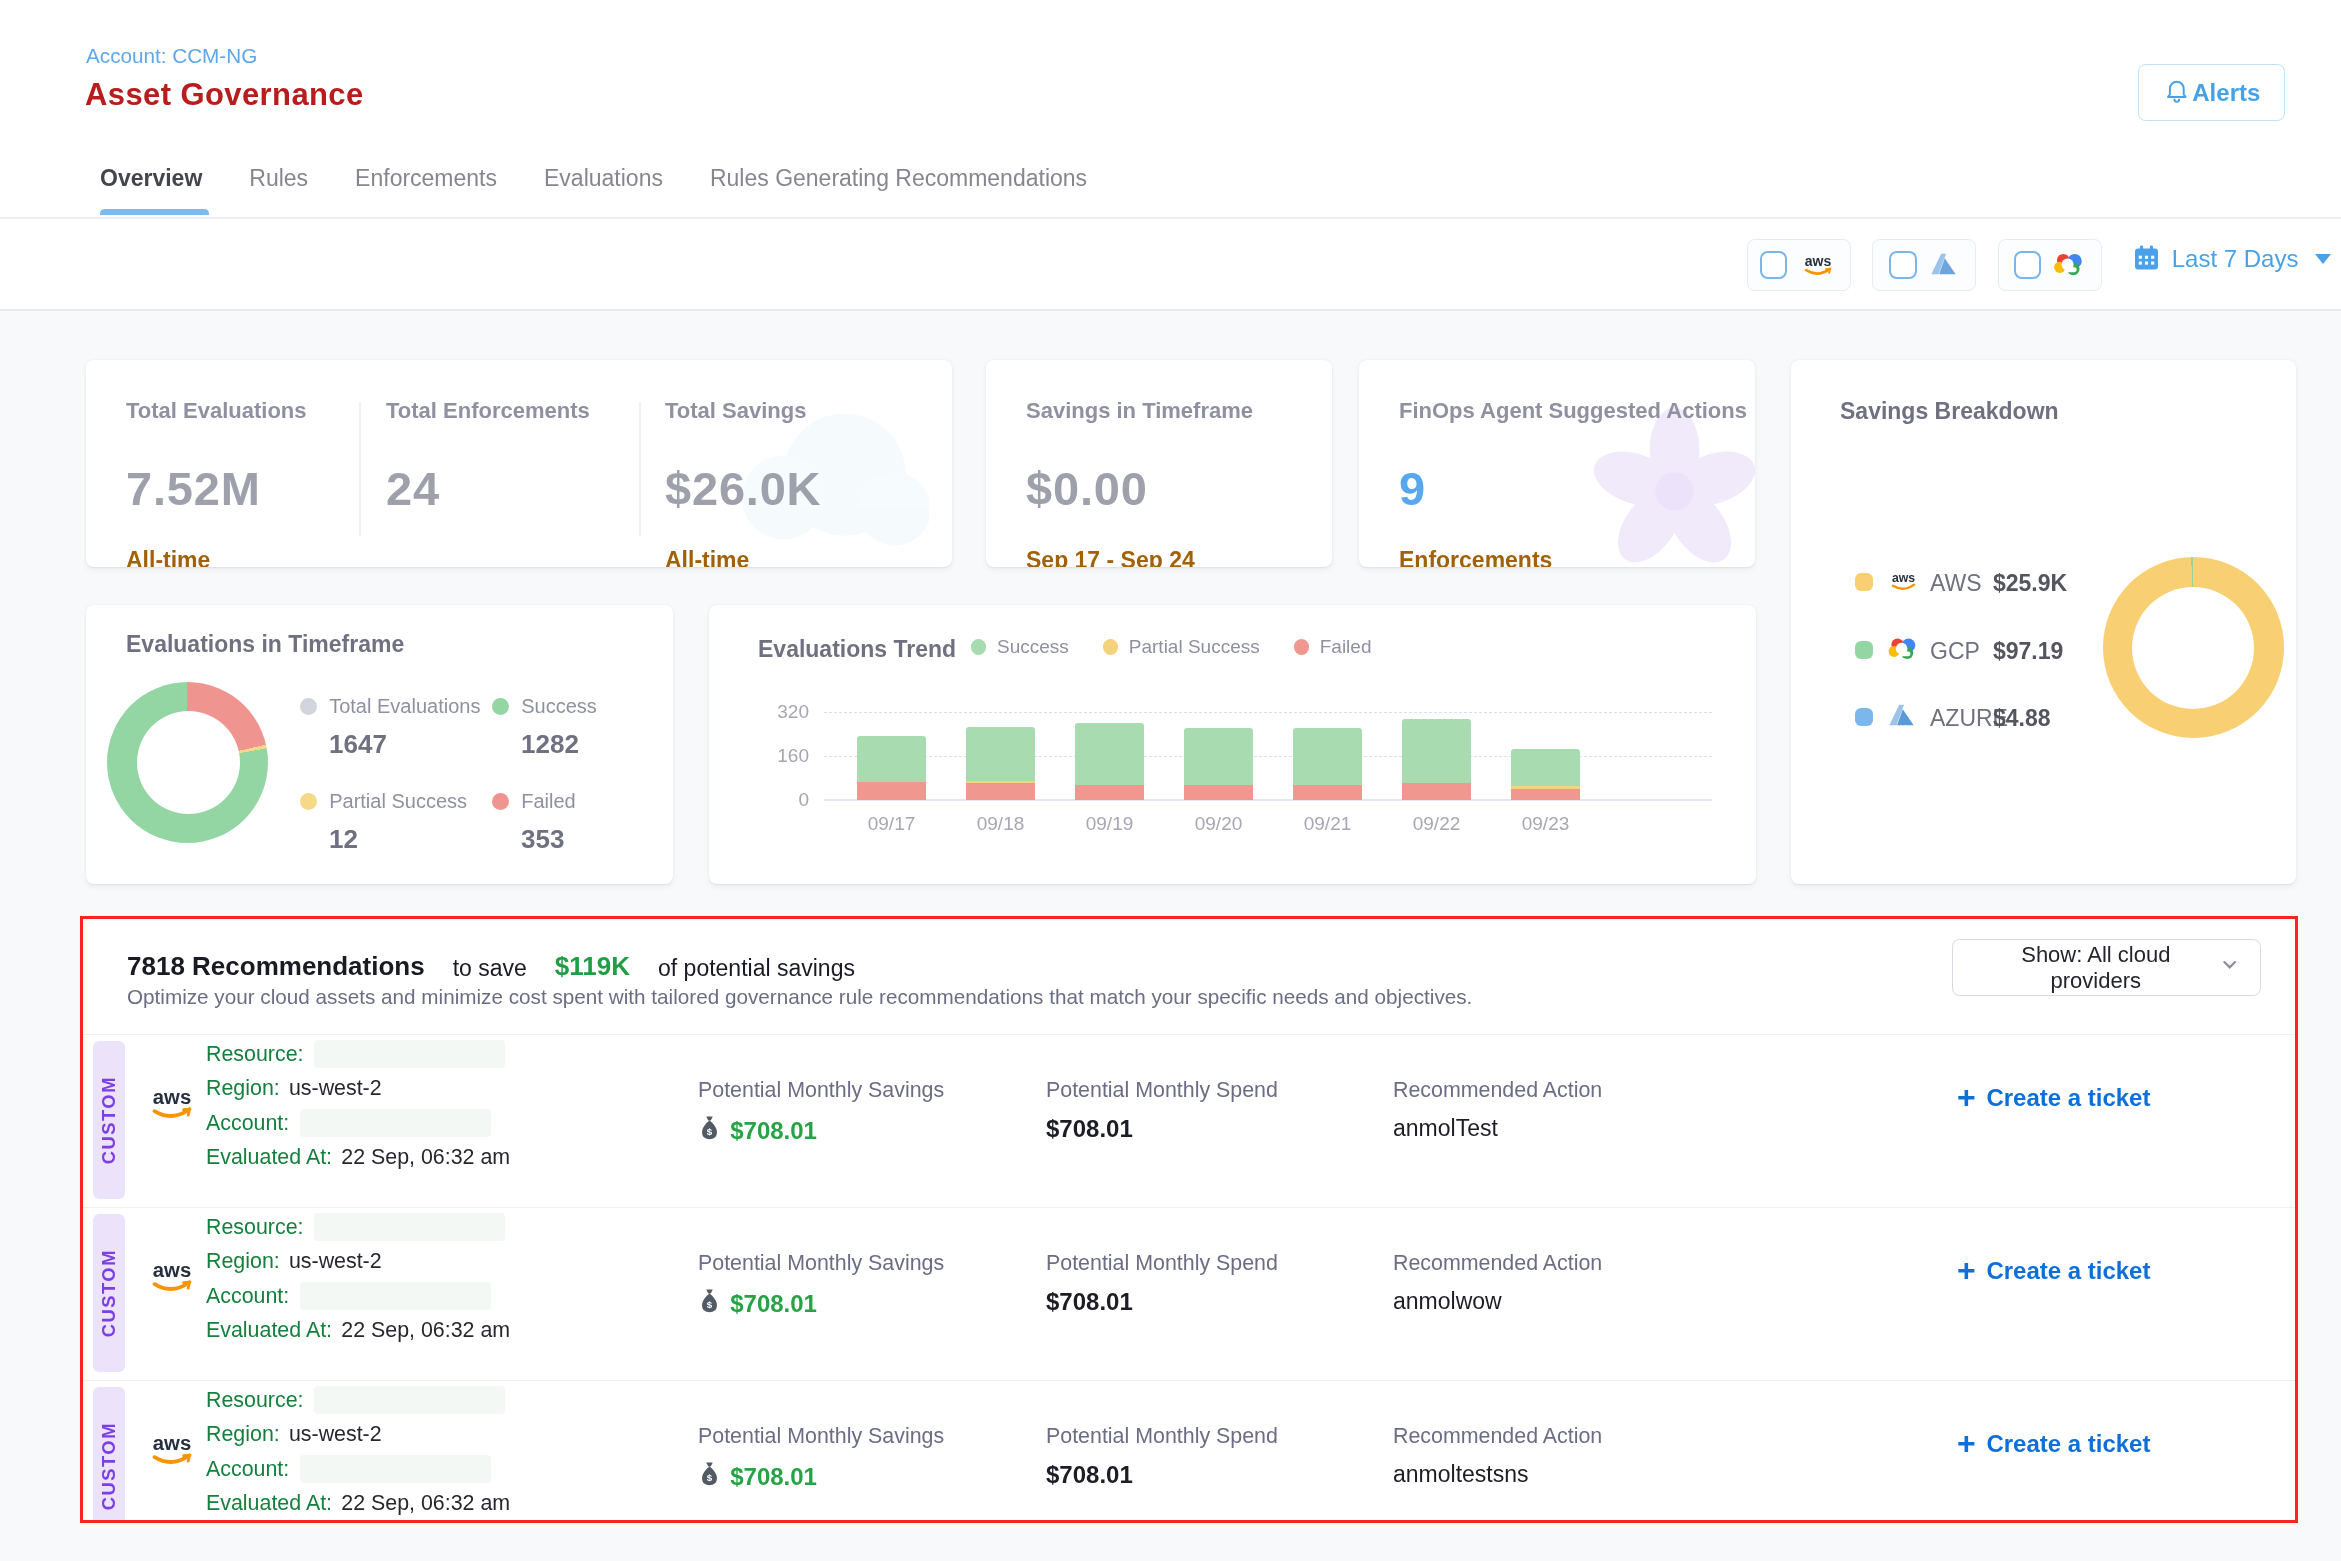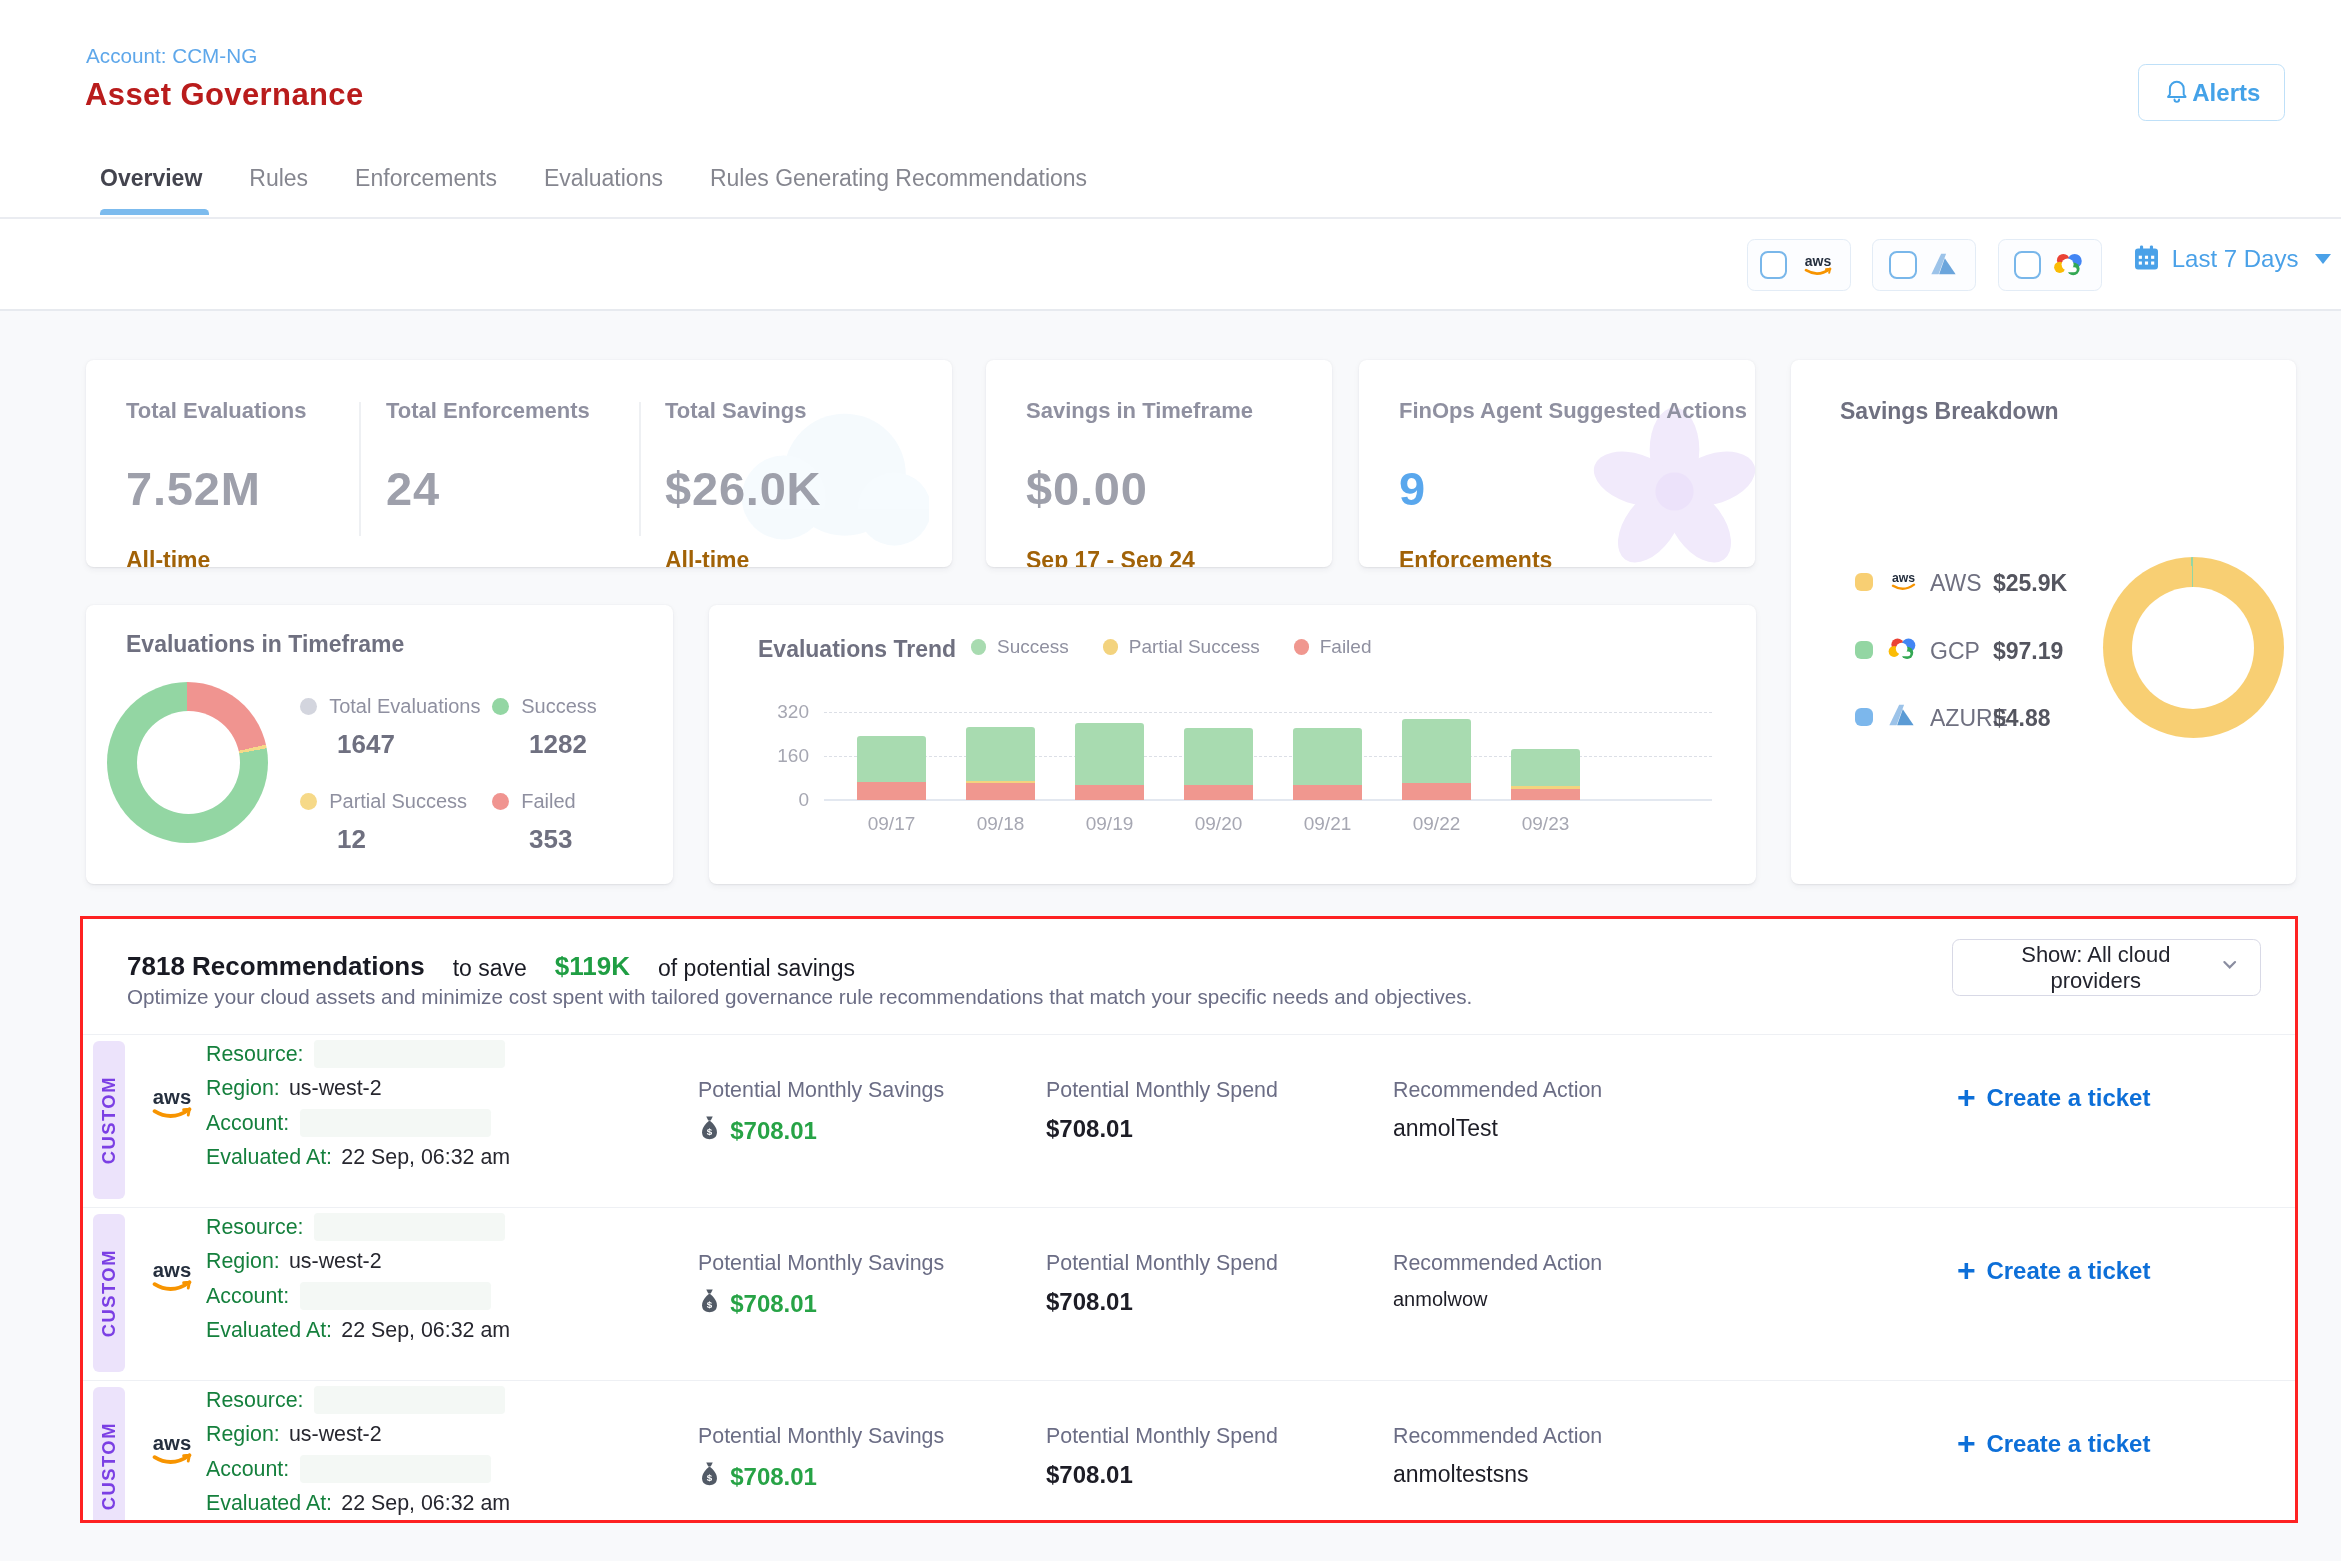--- a/index.html
+++ b/index.html
@@ -42,21 +42,21 @@
   .vdiv { position: absolute; top: 42px; width: 1.5px; height: 134px; background: #eef0f3; }
   .card-title { font-size: 23px; font-weight: bold; color: #6f7080; }
   
   .donut { position: absolute; border-radius: 50%; }
   .donut-hole { position: absolute; border-radius: 50%; background: #fff; }
   
   .ev-entry { position: absolute; }
   .ev-lrow { display: flex; align-items: center; gap: 12.2px; }
   .dot { width: 17px; height: 17px; border-radius: 50%; flex: none; }
   .ev-label { font-size: 20px; color: #8f90a0; }
-  .ev-value { font-size: 26px; font-weight: bold; color: #6f7080; margin-left: 37px; margin-top: 10.7px; }
+  .ev-value { font-size: 26px; font-weight: bold; color: #6f7080; margin-left: 29px; margin-top: 10.7px; }
   
   .trend-legend { position: absolute; left: 262px; top: 31px; display: flex; gap: 34px; align-items: center; }
   .tl-item { display: flex; align-items: center; gap: 10.7px; font-size: 19px; color: #8f90a0; }
   .gridline { position: absolute; left: 115px; width: 888px; border-top: 1.5px dashed #dcdfe6; }
   .baseline { position: absolute; left: 115px; width: 888px; top: 194px; border-top: 2.3px solid #e3e8f0; }
   .ytick { position: absolute; width: 46px; text-align: right; font-size: 19px; color: #a6a7b2; left: 54px; }
   #trend-bars { position: absolute; left: 148px; top: 92px; height: 103px; display: flex; align-items: flex-end; column-gap: 40px; }
   .bar-col { width: 69px; display: flex; flex-direction: column-reverse; }
   .bar-col .bar-seg:last-child { border-radius: 3.1px 3.1px 0 0; }
   #trend-xlabels { position: absolute; left: 148px; top: 208px; display: flex; column-gap: 40px; }
@@ -490,21 +490,21 @@
               </svg></span>
           <span>$708.01</span>
         </div>
       </div>
       <div class="col-block" style="left:963px;">
         <div class="col-header">Potential Monthly Spend</div>
         <div class="col-value">$708.01</div>
       </div>
       <div class="col-block" style="left:1310px;">
         <div class="col-header">Recommended Action</div>
-        <div class="col-value" style="font-weight:normal;font-size:20px;">anmolwow</div>
+        <div class="col-value" style="font-weight:normal;font-size:23px;">anmolwow</div>
       </div>
       <div class="ticket-btn">
         <span class="ticket-plus">+</span>
         <span class="ticket-label">Create a ticket</span>
       </div>
     </div>
 
     <div class="rec-row">
       <div class="tag-bar">
           <span class="tag-text">CUSTOM</span>

